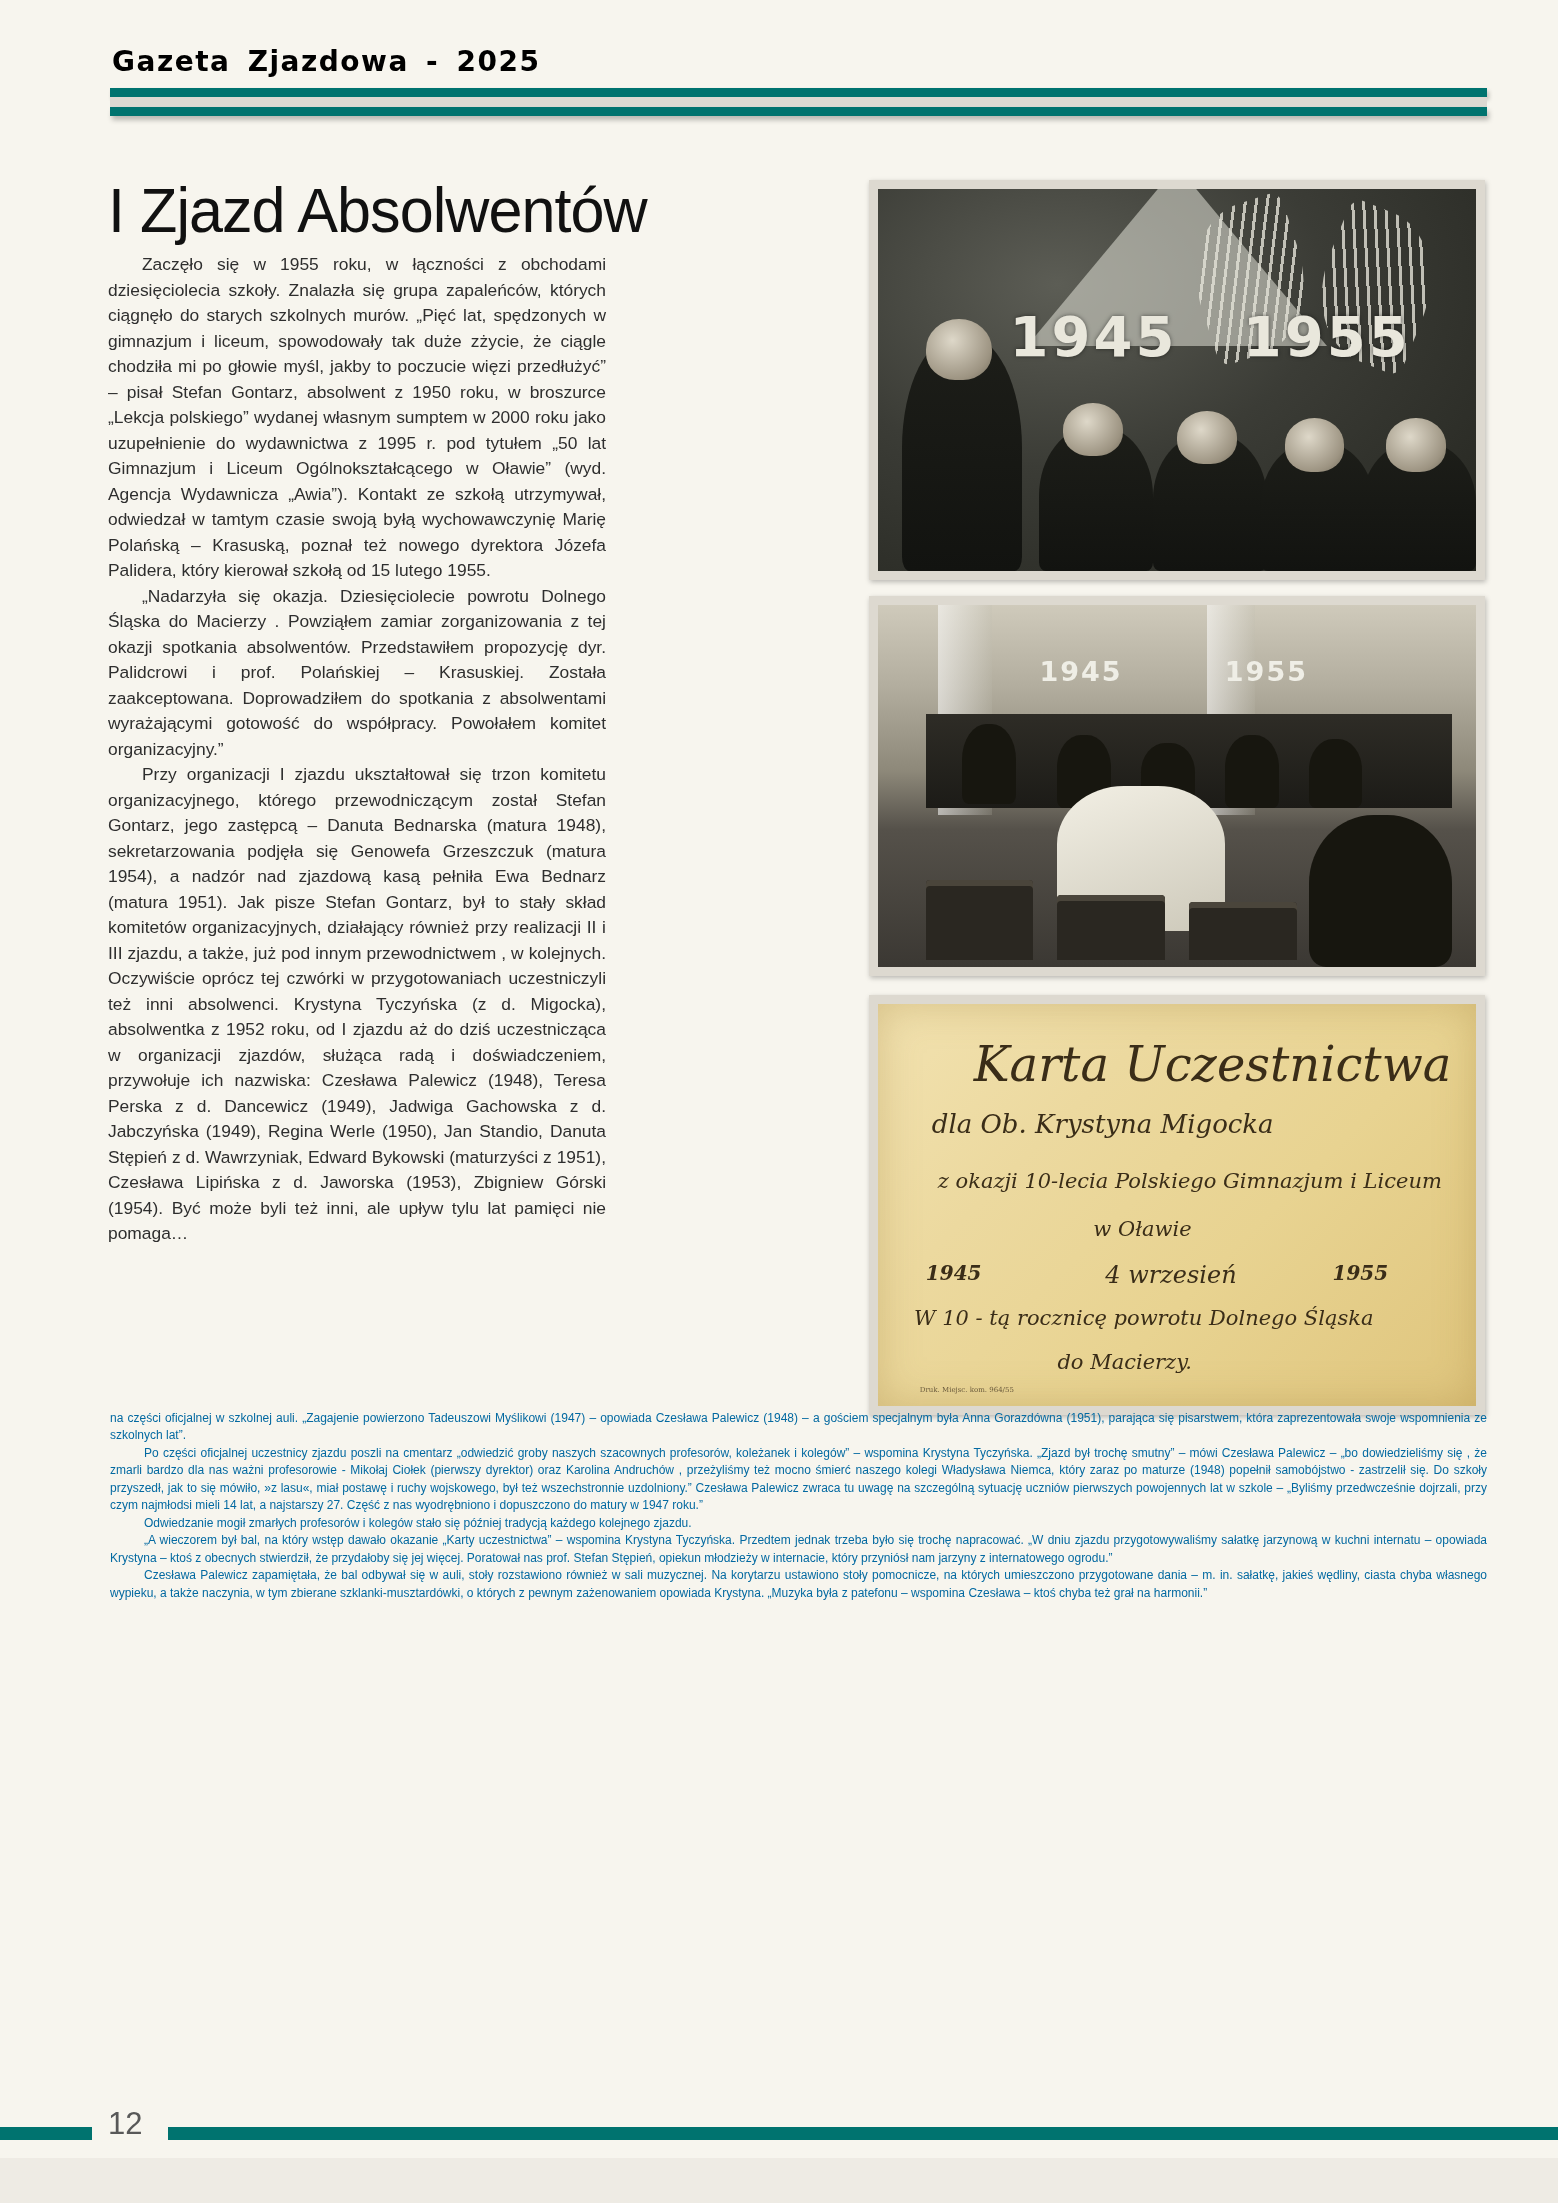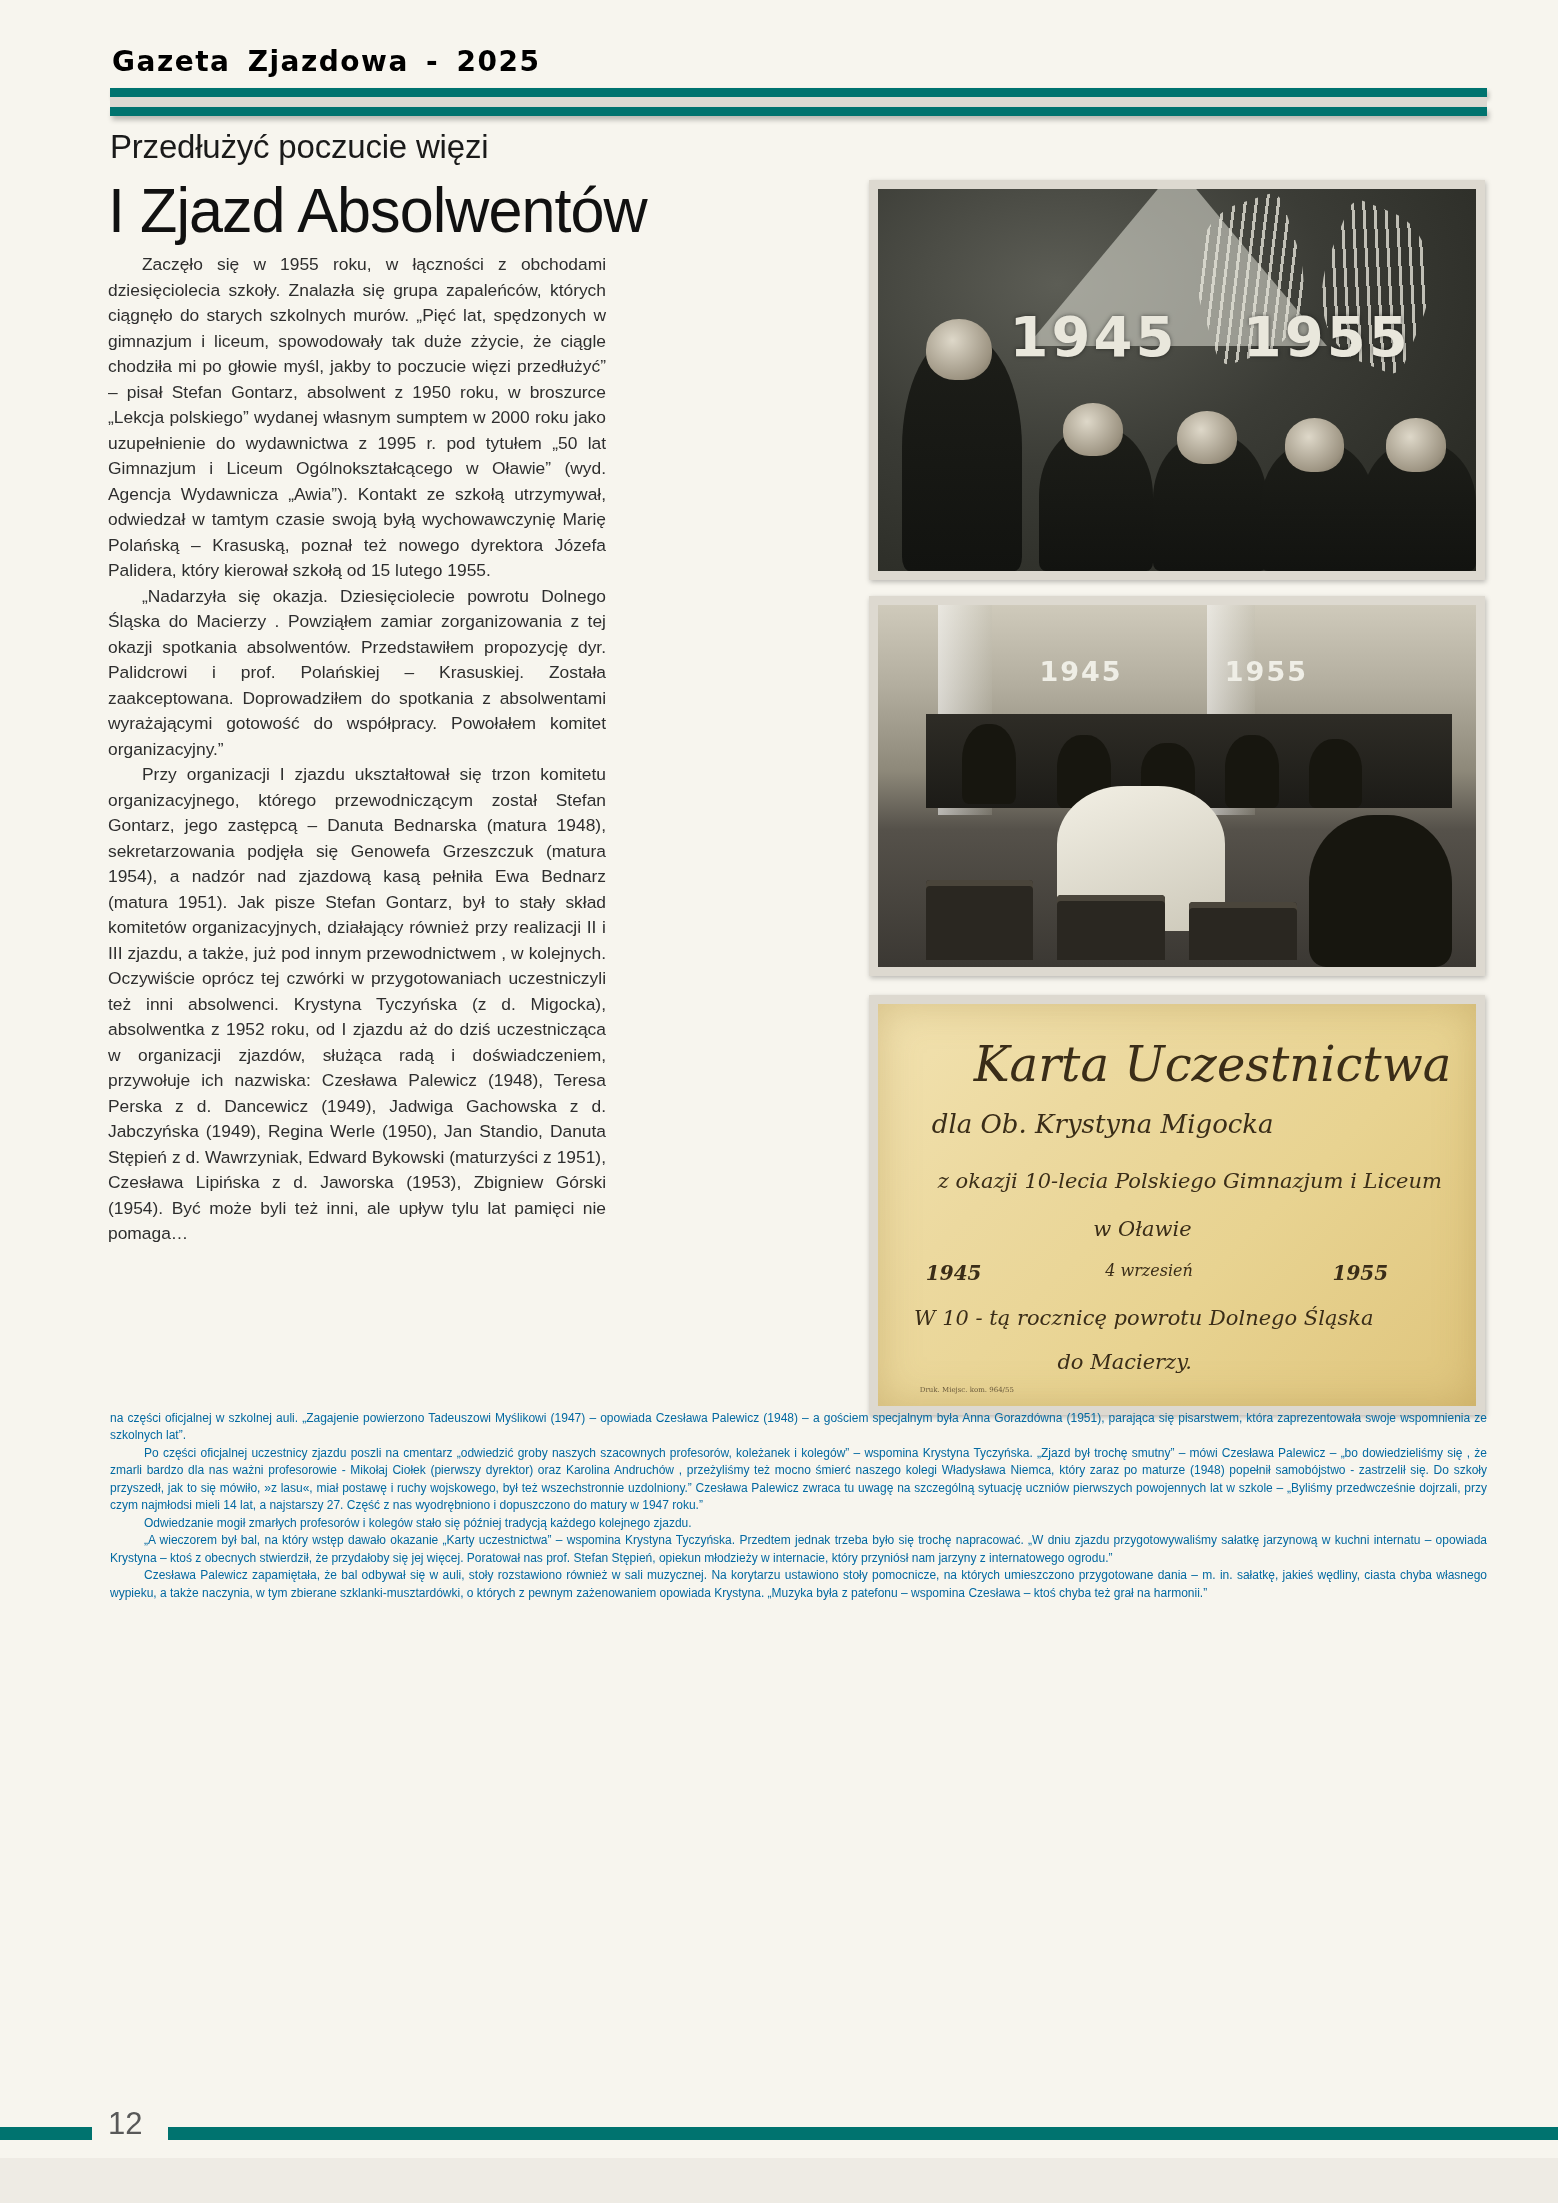--- a/index.html
+++ b/index.html
@@ -222,21 +222,21 @@
     font-family: "DejaVu Serif", serif;
     font-style: italic;
     color: #3a2d18;
     white-space: nowrap;
   }
   .p3-title { left: 16%; top: 8%;  font-size: 48px; }
   .p3-l2    { left: 9%;  top: 26%; font-size: 26px; }
   .p3-l3    { left: 10%; top: 41%; font-size: 21px; }
   .p3-l4    { left: 36%; top: 53%; font-size: 21px; }
   .p3-y1    { left: 8%;  top: 64%; font-size: 20px; font-weight:bold; }
-  .p3-date  { left: 38%; top: 64%; font-size: 16px; }
+  .p3-date  { left: 38%; top: 64%; font-size: 24px; }
   .p3-y2    { left: 76%; top: 64%; font-size: 20px; font-weight:bold; }
   .p3-l5    { left: 6%;  top: 75%; font-size: 21px; }
   .p3-l6    { left: 30%; top: 86%; font-size: 21px; }
   .p3-fine  { left: 7%;  top: 95%; font-size: 7px; font-style: normal; color:#6a5a3c; }
 
   
   .footer-bar-left {
     position: absolute; left: 0; top: 2127px;
     width: 92px; height: 13px; background: #00736f;
   }
@@ -260,21 +260,20 @@
 <div class="page">
 
   <div class="masthead">Gazeta  Zjazdowa  -  2025</div>
 
   <div class="rule-group">
     <div class="rule-thick"></div>
     <div class="rule-gap"></div>
     <div class="rule-thick2"></div>
   </div>
 
-  <div class="kicker">Przedłużyć poczucie więzi</div>
   <div class="headline">I Zjazd Absolwentów</div>
 
   <div class="col-text">
     <p>Zaczęło się w 1955 roku, w łączności z obchodami dziesięciolecia szkoły. Znalazła się grupa zapaleńców, których ciągnęło do starych szkolnych murów. „Pięć lat, spędzonych w gimnazjum i liceum, spowodowały tak duże zżycie, że ciągle chodziła mi po głowie myśl, jakby to poczucie więzi przedłużyć” – pisał Stefan Gontarz, absolwent z 1950 roku, w broszurce „Lekcja polskiego” wydanej własnym sumptem w 2000 roku jako uzupełnienie do wydawnictwa z 1995 r. pod tytułem „50 lat Gimnazjum i Liceum Ogólnokształcącego w Oławie” (wyd. Agencja Wydawnicza „Awia”). Kontakt ze szkołą utrzymywał, odwiedzał w tamtym czasie swoją byłą wychowawczynię Marię Polańską – Krasuską, poznał też nowego dyrektora Józefa Palidera, który kierował szkołą od 15 lutego 1955.</p>
     <p>„Nadarzyła się okazja. Dziesięciolecie powrotu Dolnego Śląska do Macierzy . Powziąłem zamiar zorganizowania z tej okazji spotkania absolwentów. Przedstawiłem propozycję dyr. Palidcrowi i prof. Polańskiej – Krasuskiej. Została zaakceptowana. Doprowadziłem do spotkania z absolwentami wyrażającymi gotowość do współpracy. Powołałem komitet organizacyjny.”</p>
     <p>Przy organizacji I zjazdu ukształtował się trzon komitetu organizacyjnego, którego przewodniczącym został Stefan Gontarz, jego zastępcą – Danuta Bednarska (matura 1948), sekretarzowania podjęła się Genowefa Grzeszczuk (matura 1954), a nadzór nad zjazdową kasą pełniła Ewa Bednarz (matura 1951). Jak pisze Stefan Gontarz, był to stały skład komitetów organizacyjnych, działający również przy realizacji II i III zjazdu, a także, już pod innym przewodnictwem , w kolejnych. Oczywiście oprócz tej czwórki w przygotowaniach uczestniczyli też inni absolwenci. Krystyna Tyczyńska (z d. Migocka), absolwentka z 1952 roku, od I zjazdu aż do dziś uczestnicząca w organizacji zjazdów, służąca radą i doświadczeniem, przywołuje ich nazwiska: Czesława Palewicz (1948), Teresa Perska z d. Dancewicz (1949), Jadwiga Gachowska z d. Jabczyńska (1949), Regina Werle (1950), Jan Standio, Danuta Stępień z d. Wawrzyniak, Edward Bykowski (maturzyści z 1951), Czesława Lipińska z d. Jaworska (1953), Zbigniew Górski (1954). Być może byli też inni, ale upływ tylu lat pamięci nie pomaga…</p>
   </div>
 
   <div class="photo" id="photo1">
     <div class="ph-inner">

